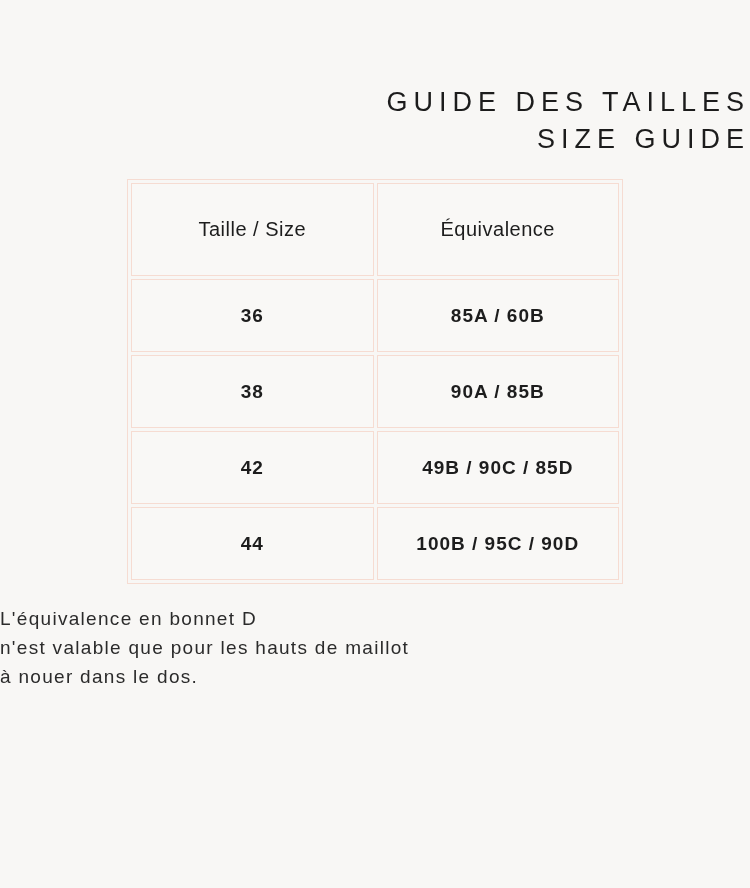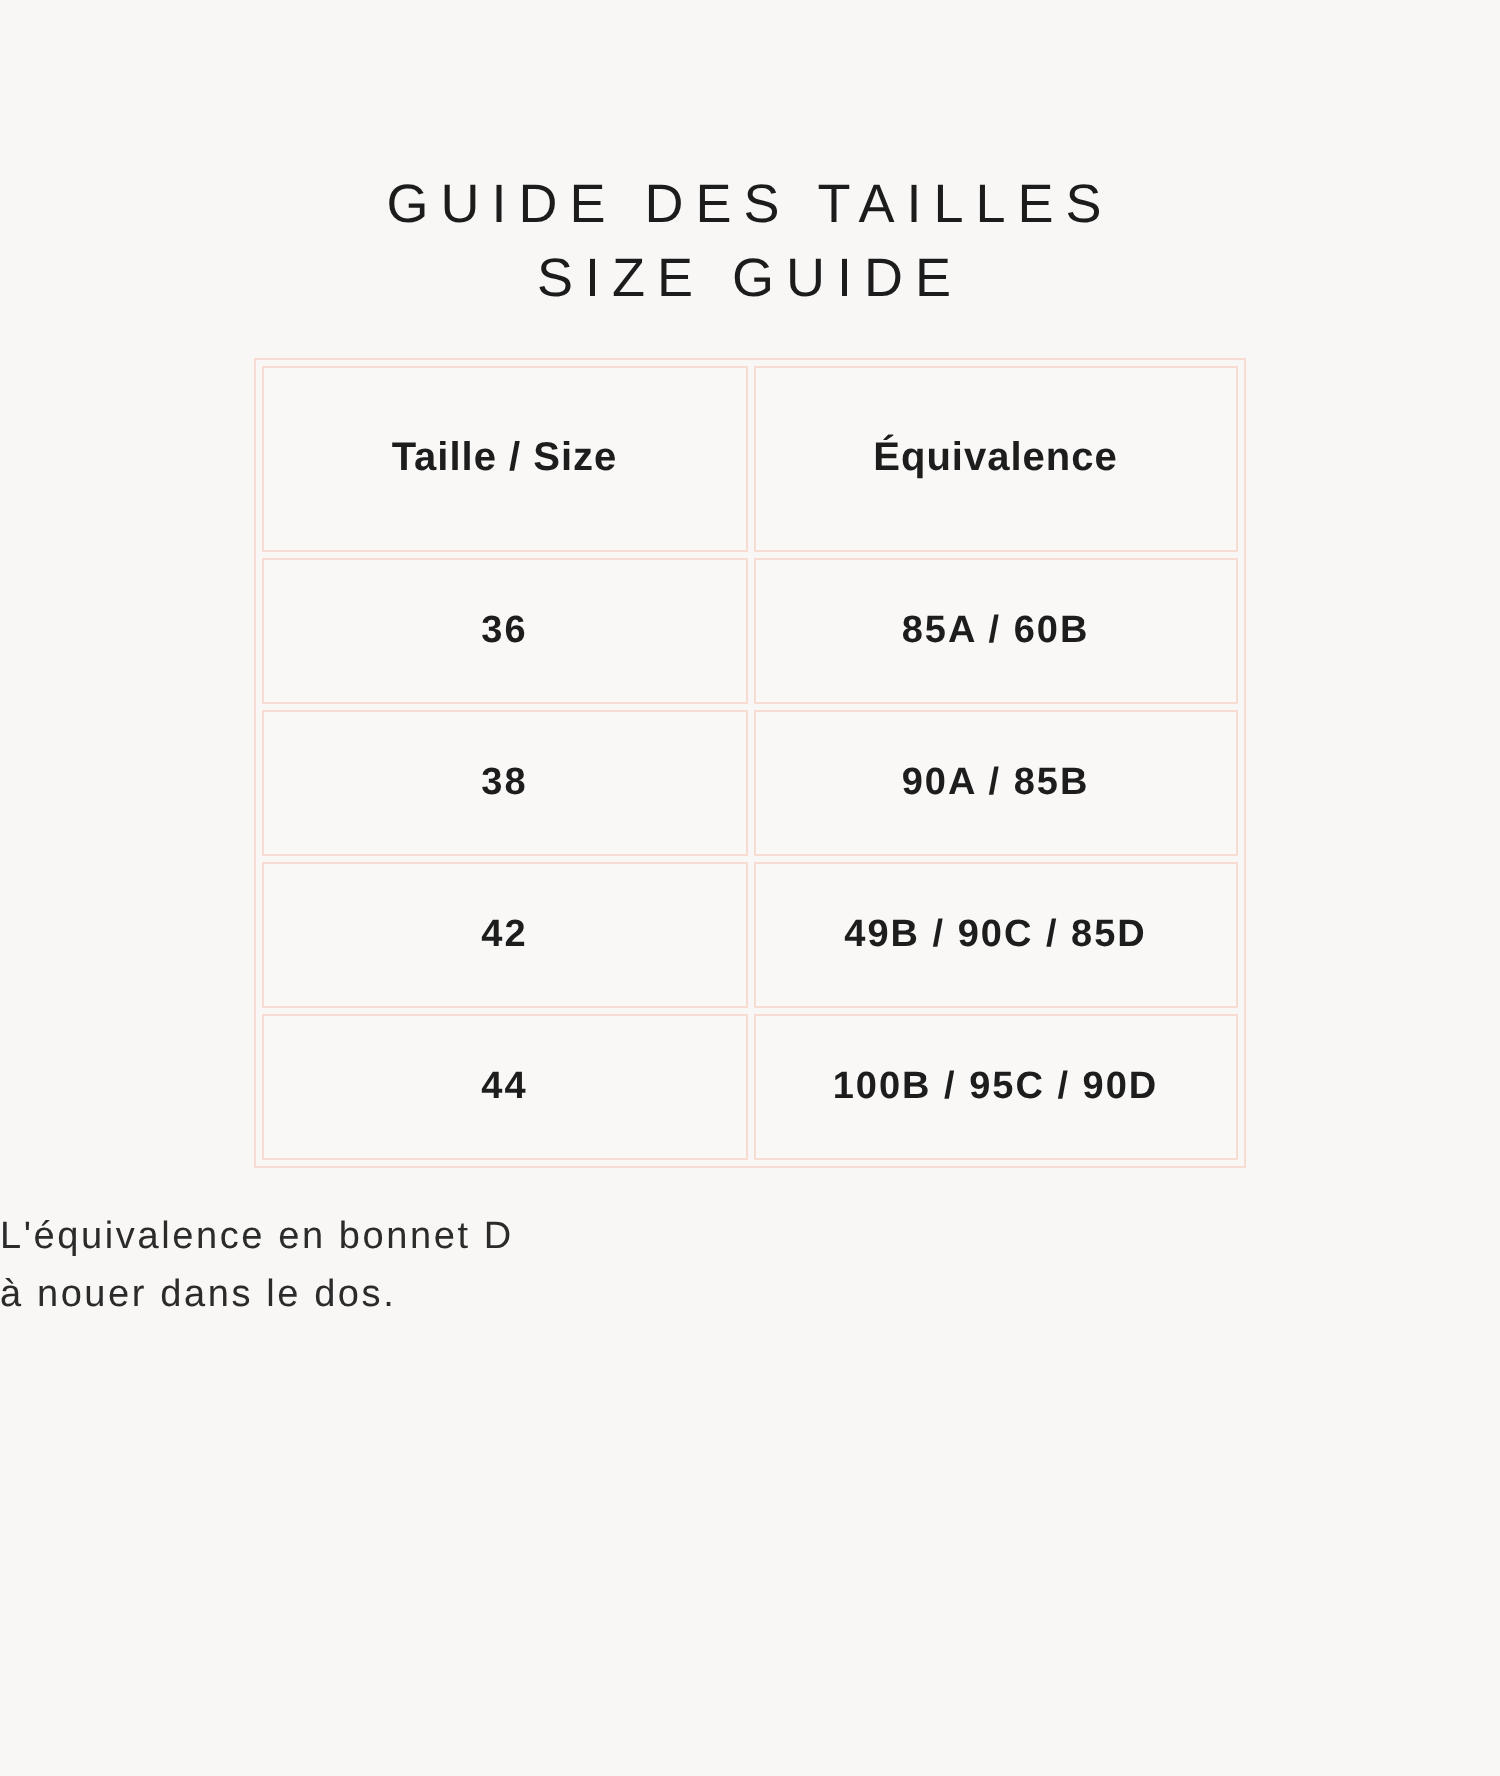--- a/index.html
+++ b/index.html
@@ -17,21 +17,21 @@
     font-family: "Liberation Sans", sans-serif;
     color: var(--text);
     overflow: hidden;
   }
   .page {
     width: 750px;
     height: 888px;
   }
   .title-block {
     padding-top: 84px;
-    text-align: center;
+    text-align: right;
     font-size: 27px;
     font-weight: 400;
     letter-spacing: 6px;
     line-height: 37px;
     color: #1c1c1c;
   }
   table.size-table {
     width: 496px;
     margin: 21px auto 0 auto;
     border-collapse: separate;
@@ -42,21 +42,21 @@
   table.size-table th,
   table.size-table td {
     border: 1px solid var(--border);
     background: var(--cell-bg);
     text-align: center;
     vertical-align: middle;
   }
   table.size-table th {
     height: 93px;
     font-size: 20px;
-    font-weight: 700;
+    font-weight: 400;
     letter-spacing: 0.5px;
   }
   table.size-table td {
     height: 73px;
     font-size: 19px;
     font-weight: 700;
     letter-spacing: 1px;
   }
   .footnote {
     margin-top: 20px;
@@ -100,16 +100,17 @@
       </tr>
       <tr>
         <td>44</td>
         <td>100B / 95C / 90D</td>
       </tr>
     </tbody>
   </table>
 
   <div class="footnote">
     <div>L'équivalence en bonnet D</div>
+    <div>n'est valable que pour les hauts de maillot</div>
     <div>à nouer dans le dos.</div>
   </div>
 
 </div>
 
 </body></html>

